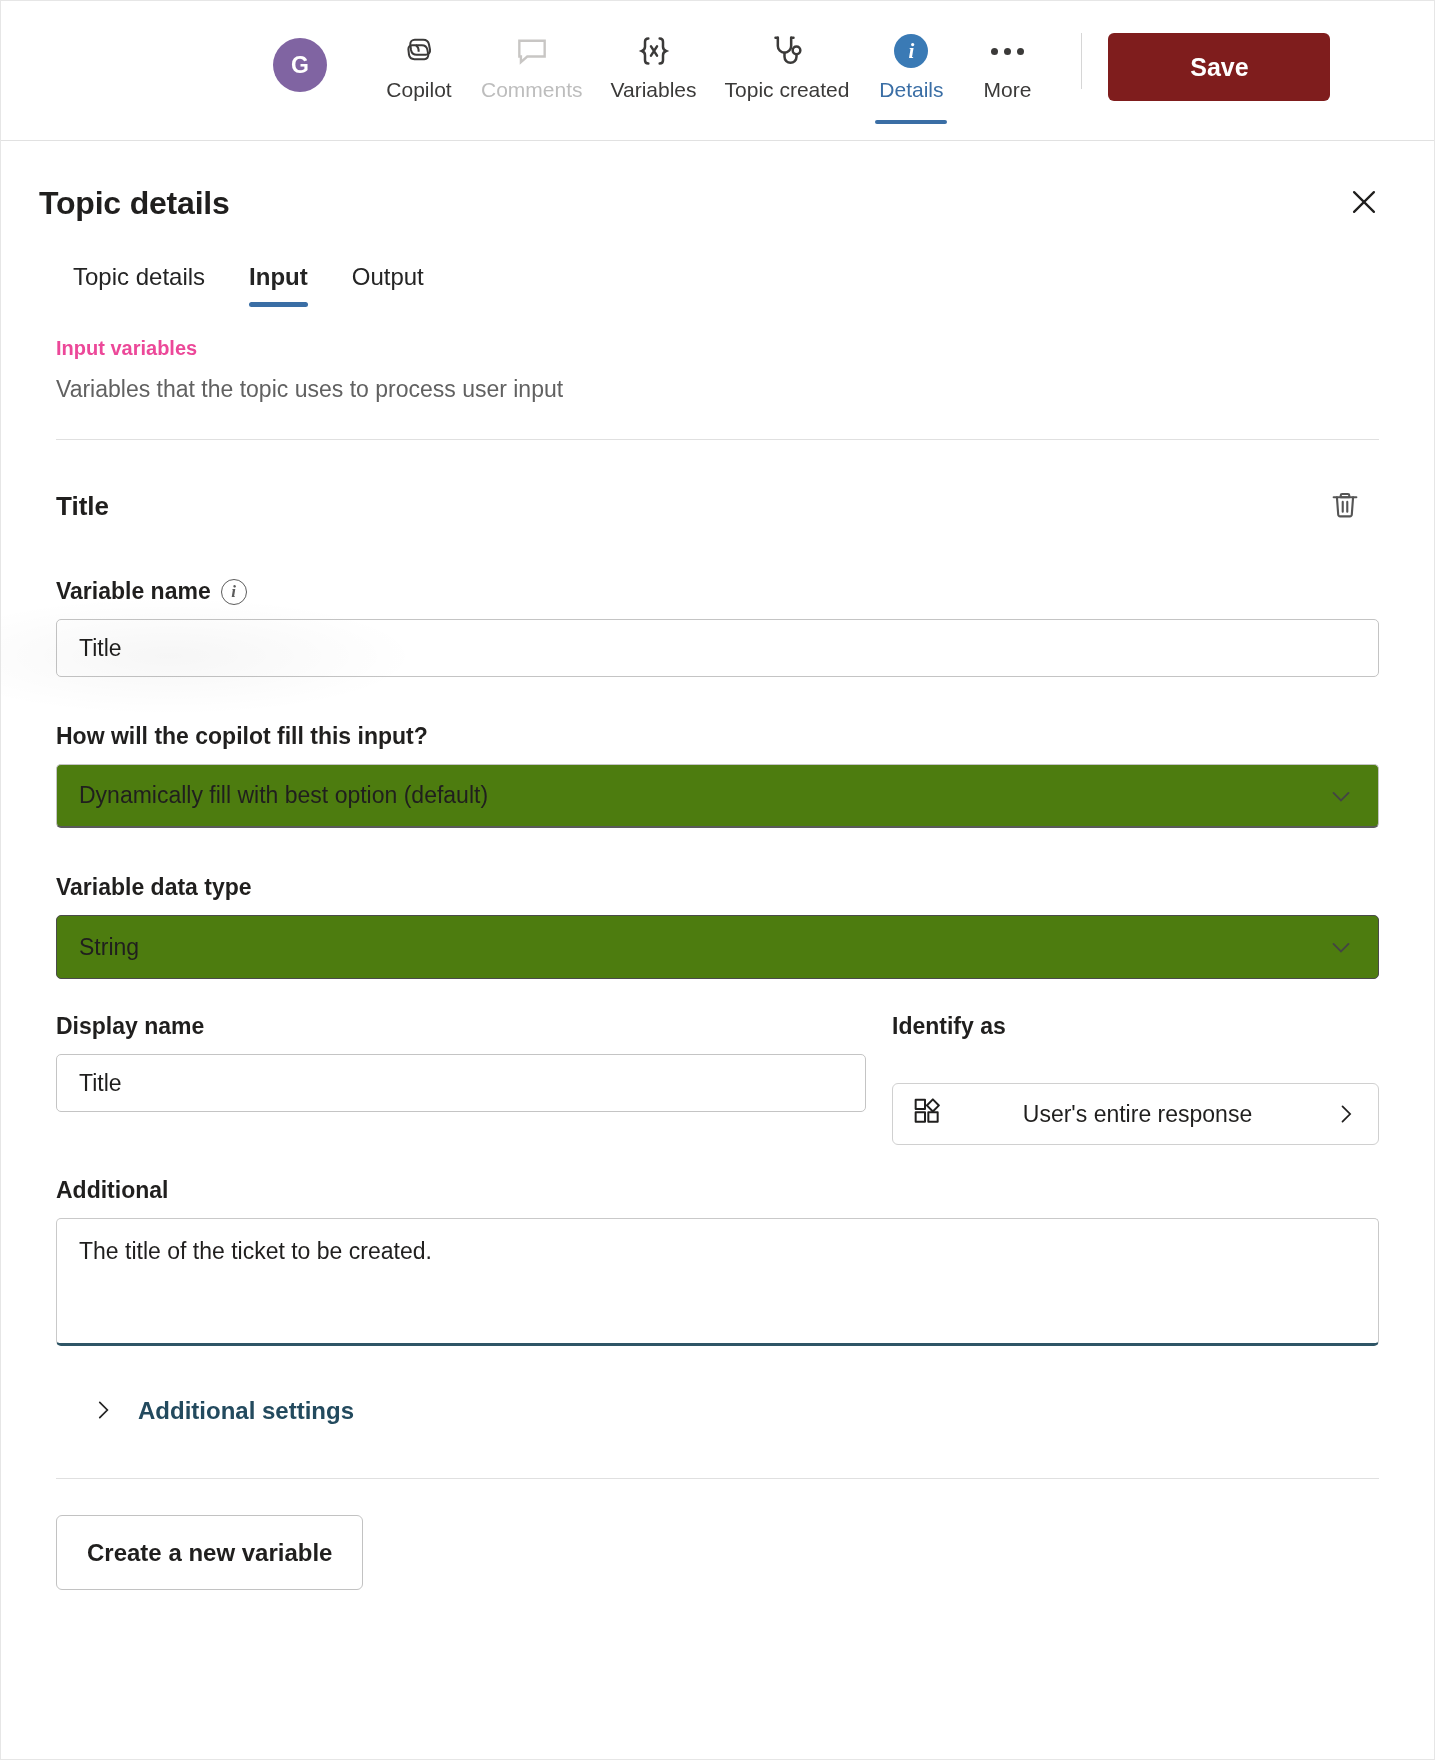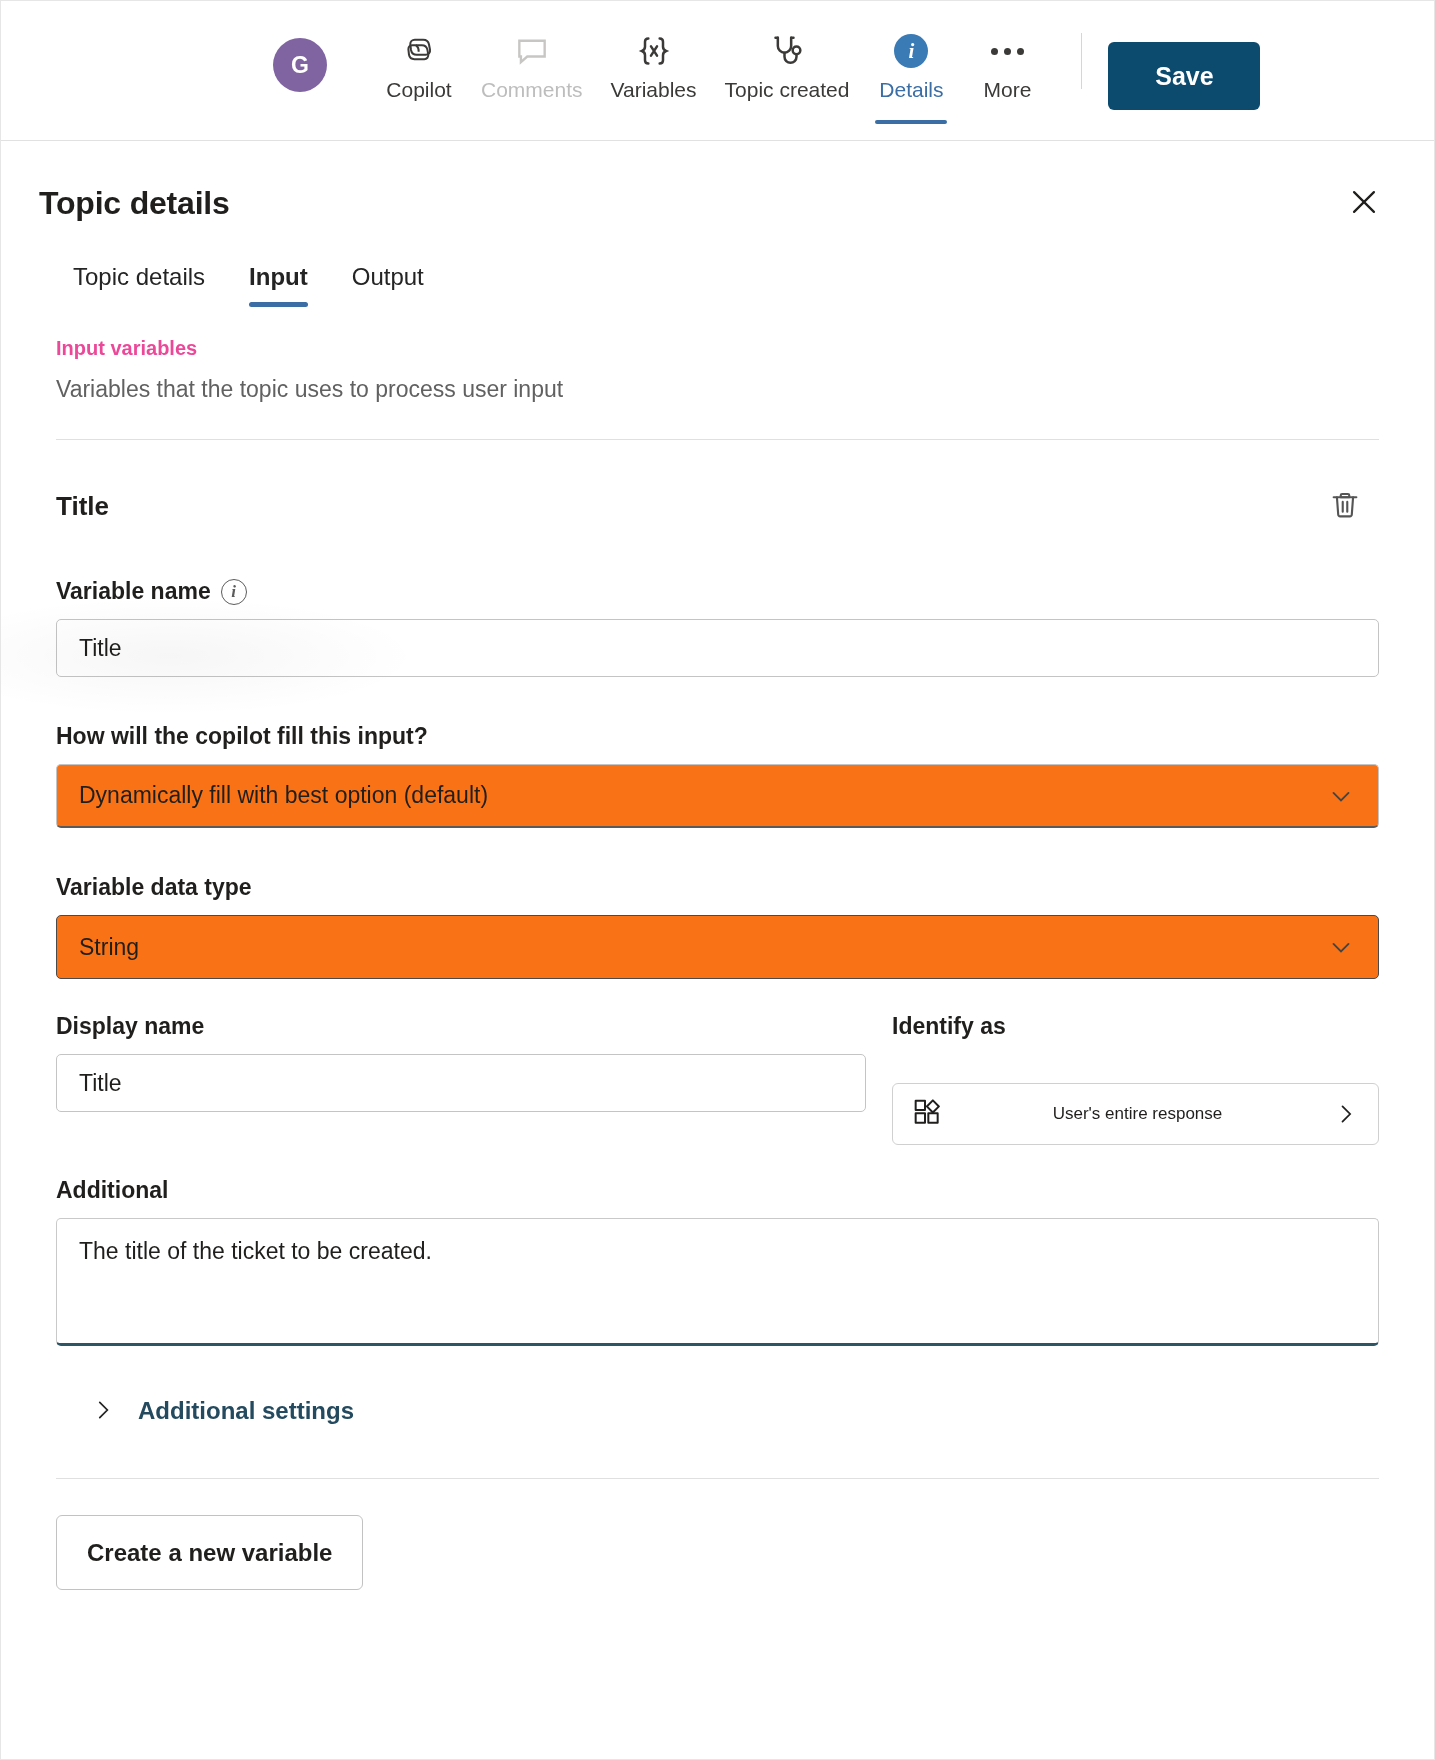--- a/index.html
+++ b/index.html
@@ -97,29 +97,29 @@
   }
   .dots { display:flex; gap:6px; align-items:center; height:44px; }
   .dots i { width:7px; height:7px; border-radius:50%; background:#3b3a39; display:block; }
   .vsep {
     width: 1px; height: 56px;
     background: #d6d6d6;
     margin: 4px 26px 0 26px;
     flex: 0 0 auto;
   }
   .save-btn {
-    background: #0c4a6e;
+    background: #7f1d1d;
     color: #ffffff;
     font-size: 25px;
     font-weight: bold;
     border: 0;
     border-radius: 6px;
-    width: 152px;
+    width: 222px;
     height: 68px;
-    margin-top: 13px;
+    margin-top: 4px;
     cursor: pointer;
     font-family: inherit;
   }
 
   
   .panel { padding: 0 0 0 0; position: relative; }
   .panel-head {
     display: flex;
     align-items: center;
     justify-content: space-between;
@@ -241,21 +241,21 @@
     font-family: inherit;
     outline: none;
   }
 
   .combo {
     width: 100%;
     height: 64px;
     border: 1px solid #c4c4c4;
     border-bottom: 2px solid #5a5a5a;
     border-radius: 5px;
-    background: #f97316;
+    background: #4d7c0f;
     display: flex;
     align-items: center;
     justify-content: space-between;
     padding: 0 22px;
     font-size: 23px;
     color: #201f1e;
     cursor: pointer;
     font-family: inherit;
     text-align: left;
   }
@@ -275,21 +275,21 @@
   .identify-box {
     width: 100%;
     height: 62px;
     border: 1px solid #d0d0d0;
     border-radius: 6px;
     background: #ffffff;
     display: flex;
     align-items: center;
     gap: 16px;
     padding: 0 18px;
-    font-size: 17px;
+    font-size: 23px;
     color: #201f1e;
     cursor: pointer;
     font-family: inherit;
     margin-top: 43px;
   }
   .identify-box .txt { flex: 1 1 auto; white-space: nowrap; }
 
   .desc-wrap { margin-top: 32px; }
   .desc-area {
     width: 100%;

